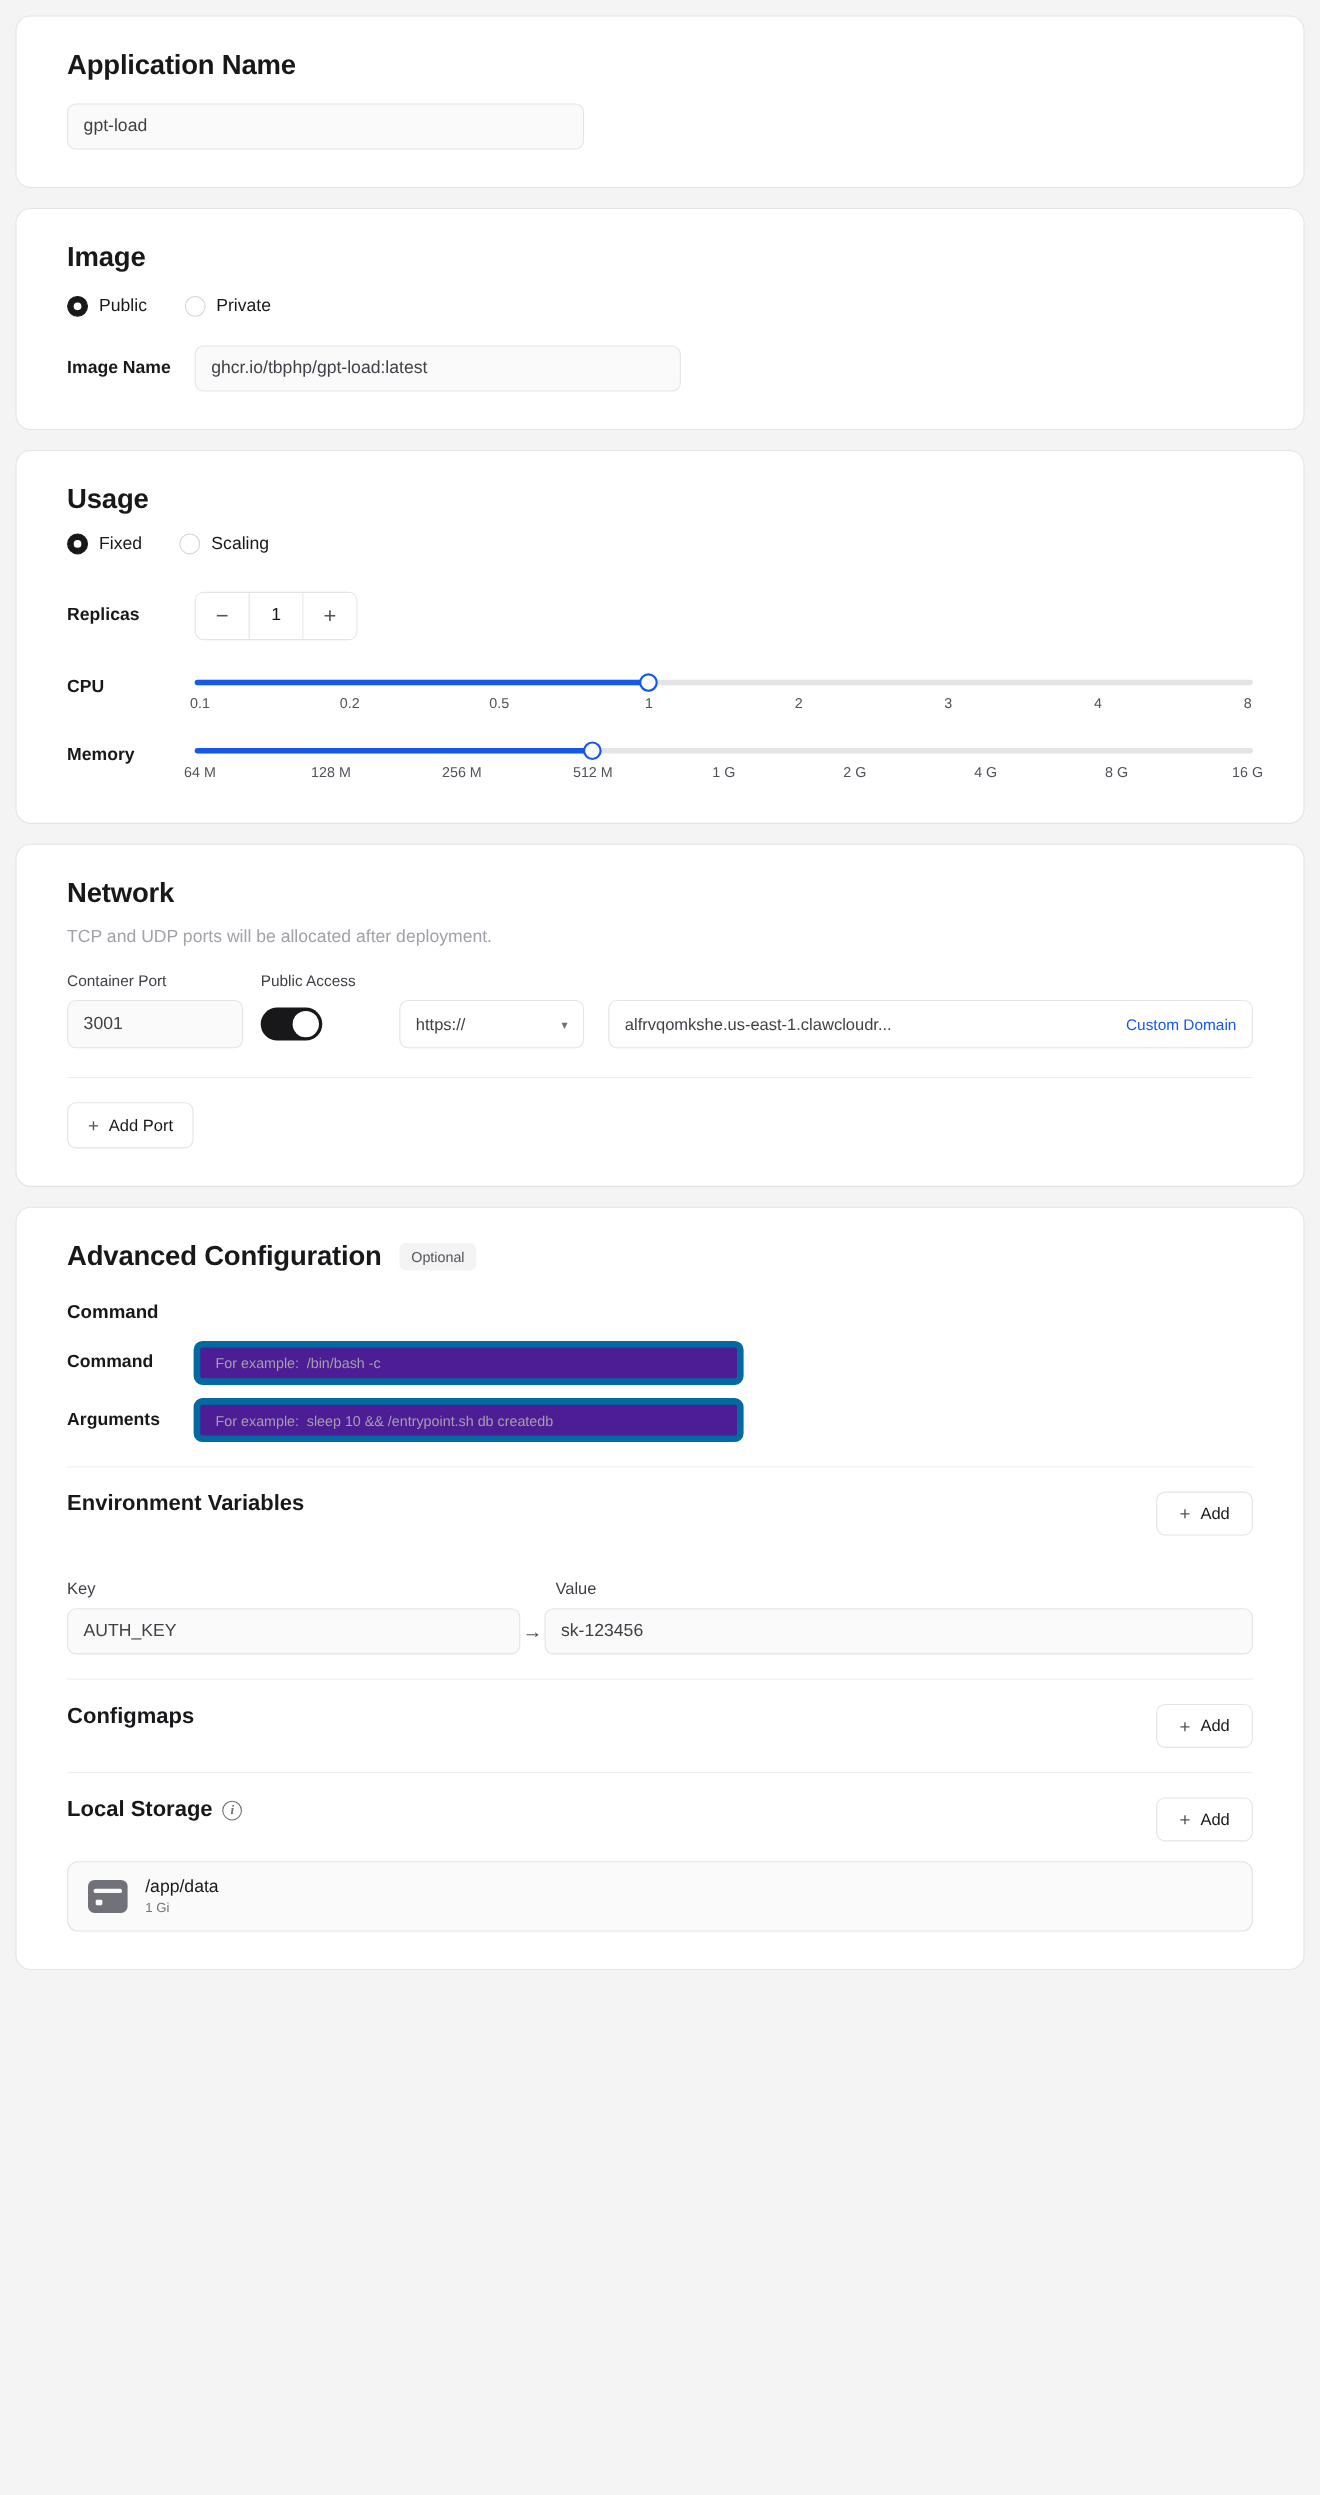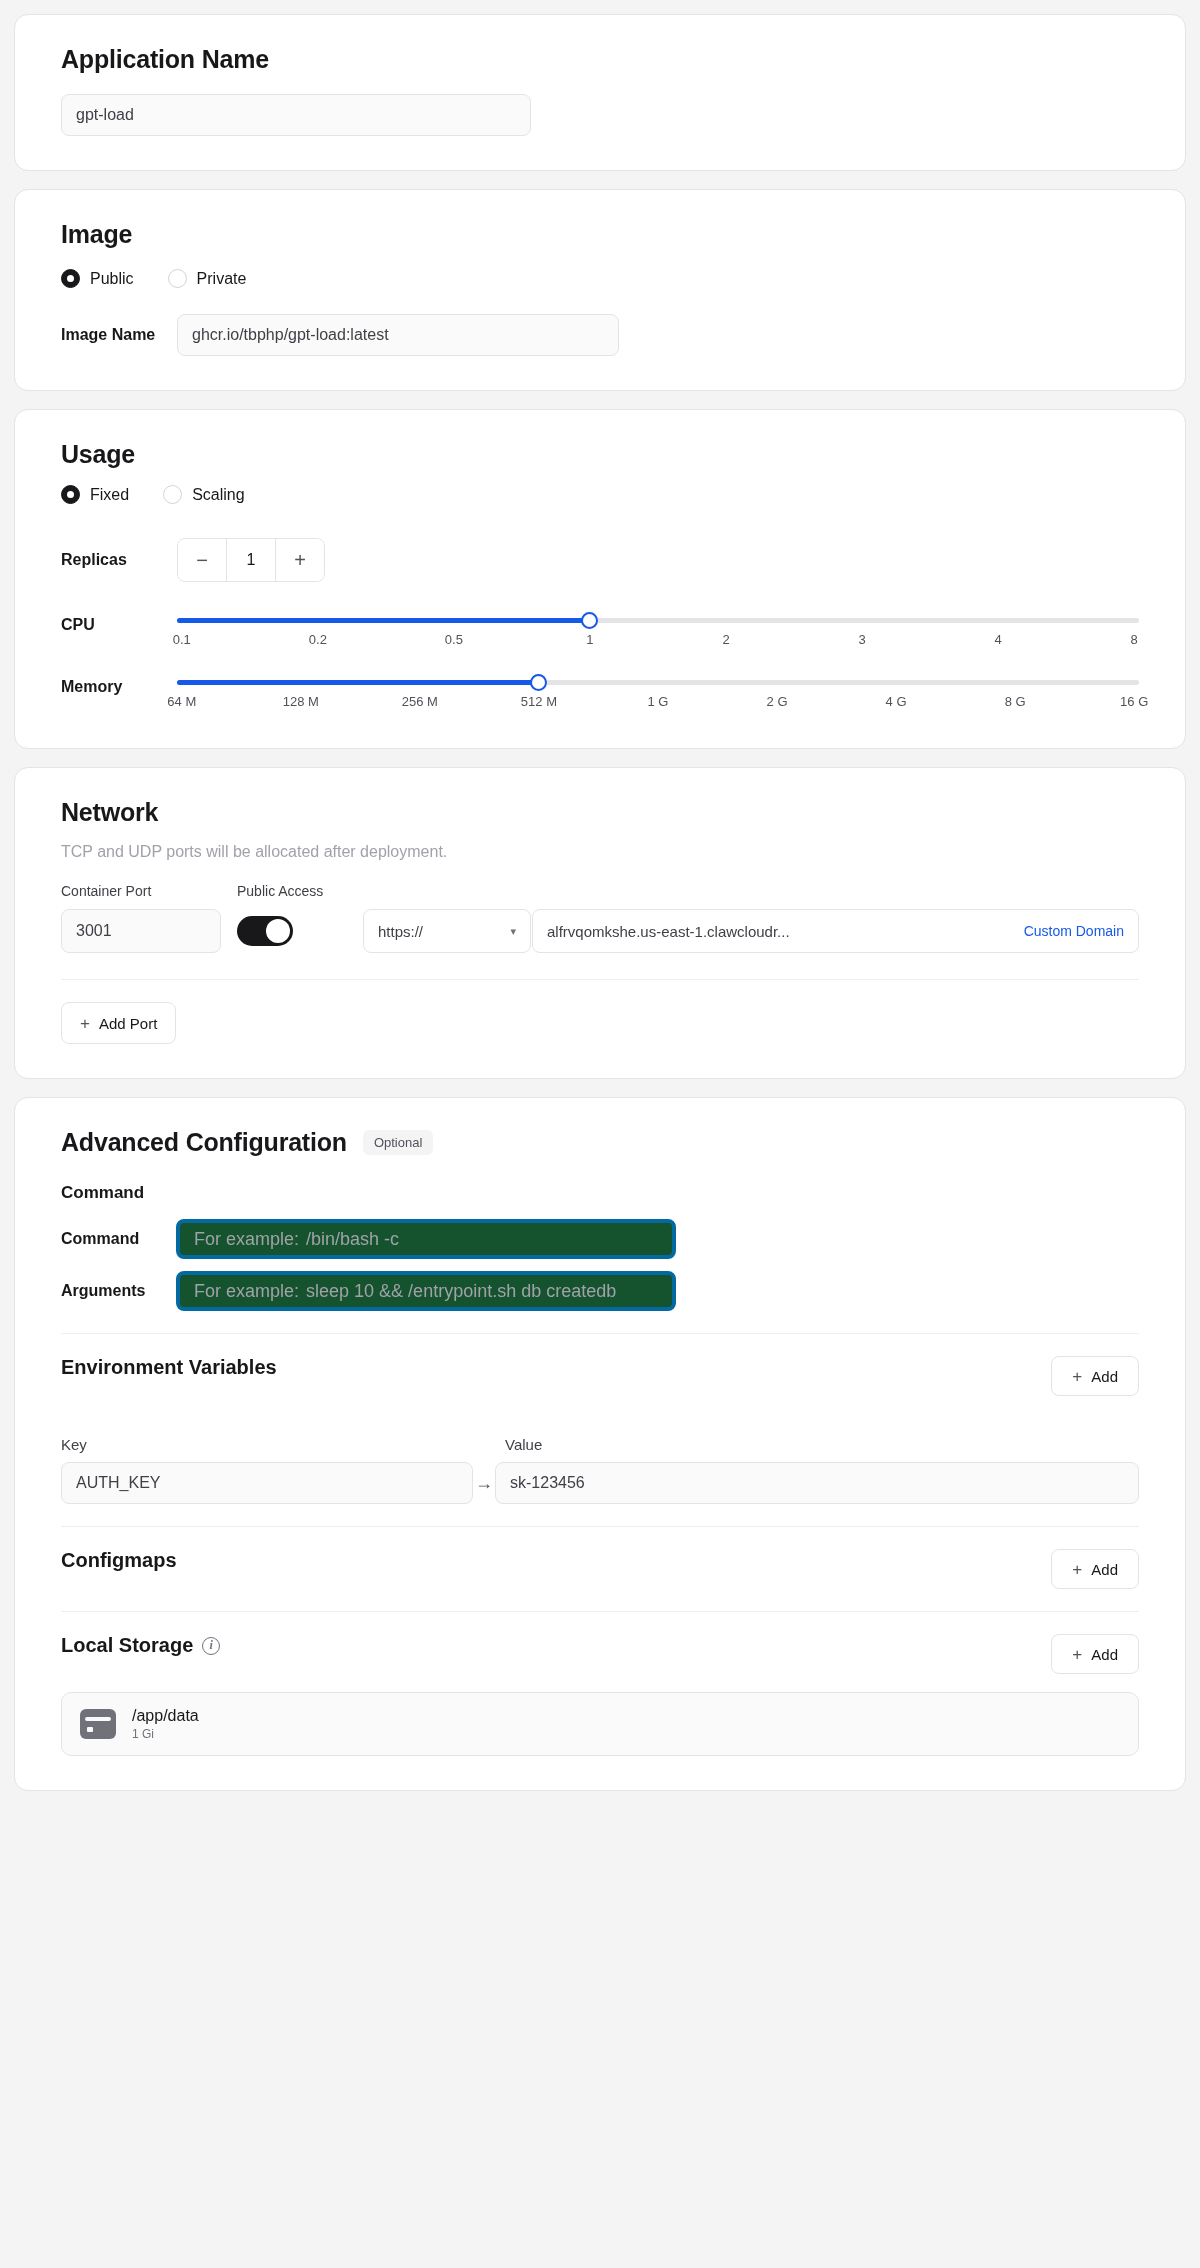--- a/index.html
+++ b/index.html
@@ -202,21 +202,21 @@
     cursor: pointer;
   }
   .toggle::after {
     content: "";
     position: absolute;
     right: 3px; top: 3px;
     width: 24px; height: 24px;
     border-radius: 50%;
     background: #fff;
   }
-  .domain-row { display: flex; align-items: center; gap: 1px; }
+  .domain-row { display: flex; align-items: center; gap: 22px; }
   .select {
     height: 44px;
     border: 1px solid #e4e4e7;
     border-radius: 8px;
     background: #fff;
     display: flex;
     align-items: center;
     justify-content: space-between;
     padding: 0 14px;
     width: 168px;
@@ -294,27 +294,27 @@
   .cmd-row {
     display: flex;
     align-items: center;
     margin-bottom: 12px;
   }
   .cmd-row .field-label { width: 115px; }
   .cmd-input {
     flex: 1;
     max-width: 500px;
     height: 40px;
-    border: 4px solid #0369a1;
+    border: 6px solid #0369a1;
     border-radius: 8px;
-    background: #14532d;
+    background: #4c1d95;
     display: flex;
     align-items: center;
     padding: 0 14px;
-    font-size: 18px;
+    font-size: 13px;
     color: #a1a1aa;
     gap: 7px;
   }
   .cmd-input b { font-weight: normal; color: #a1a1aa; }
   .sec-head-row {
     display: flex;
     align-items: flex-start;
     justify-content: space-between;
     margin: 0 0 18px 0;
   }

